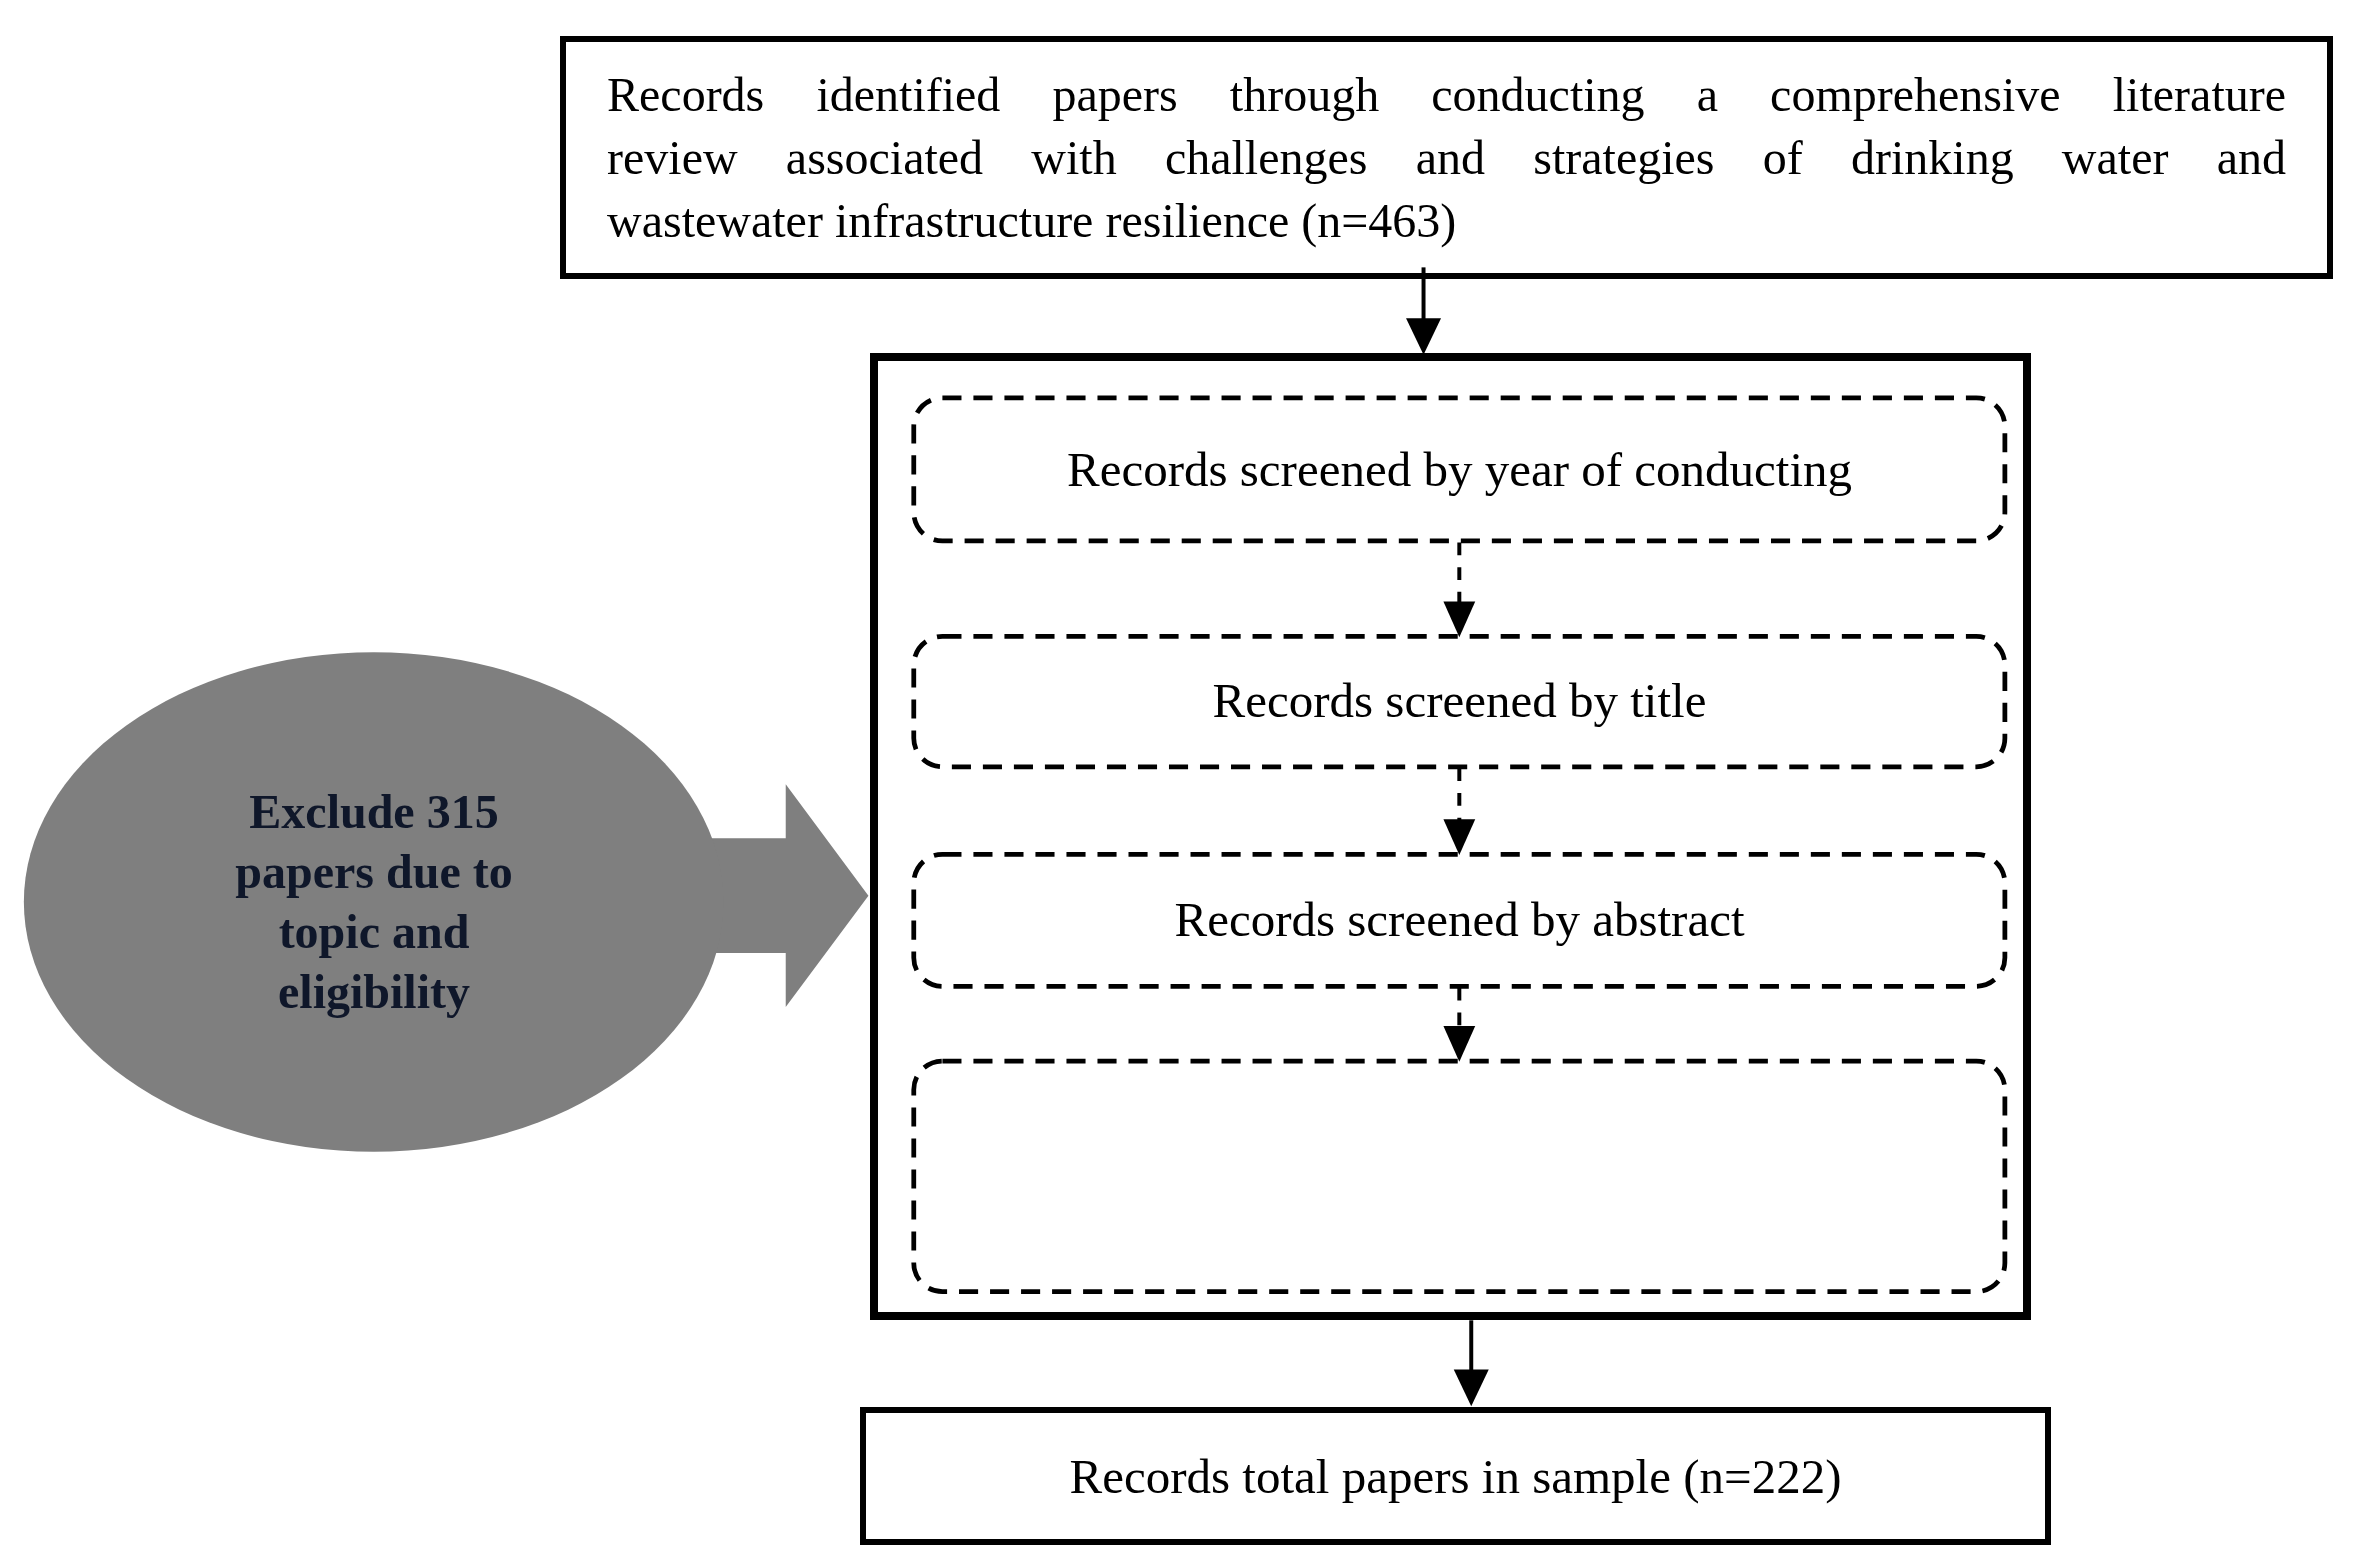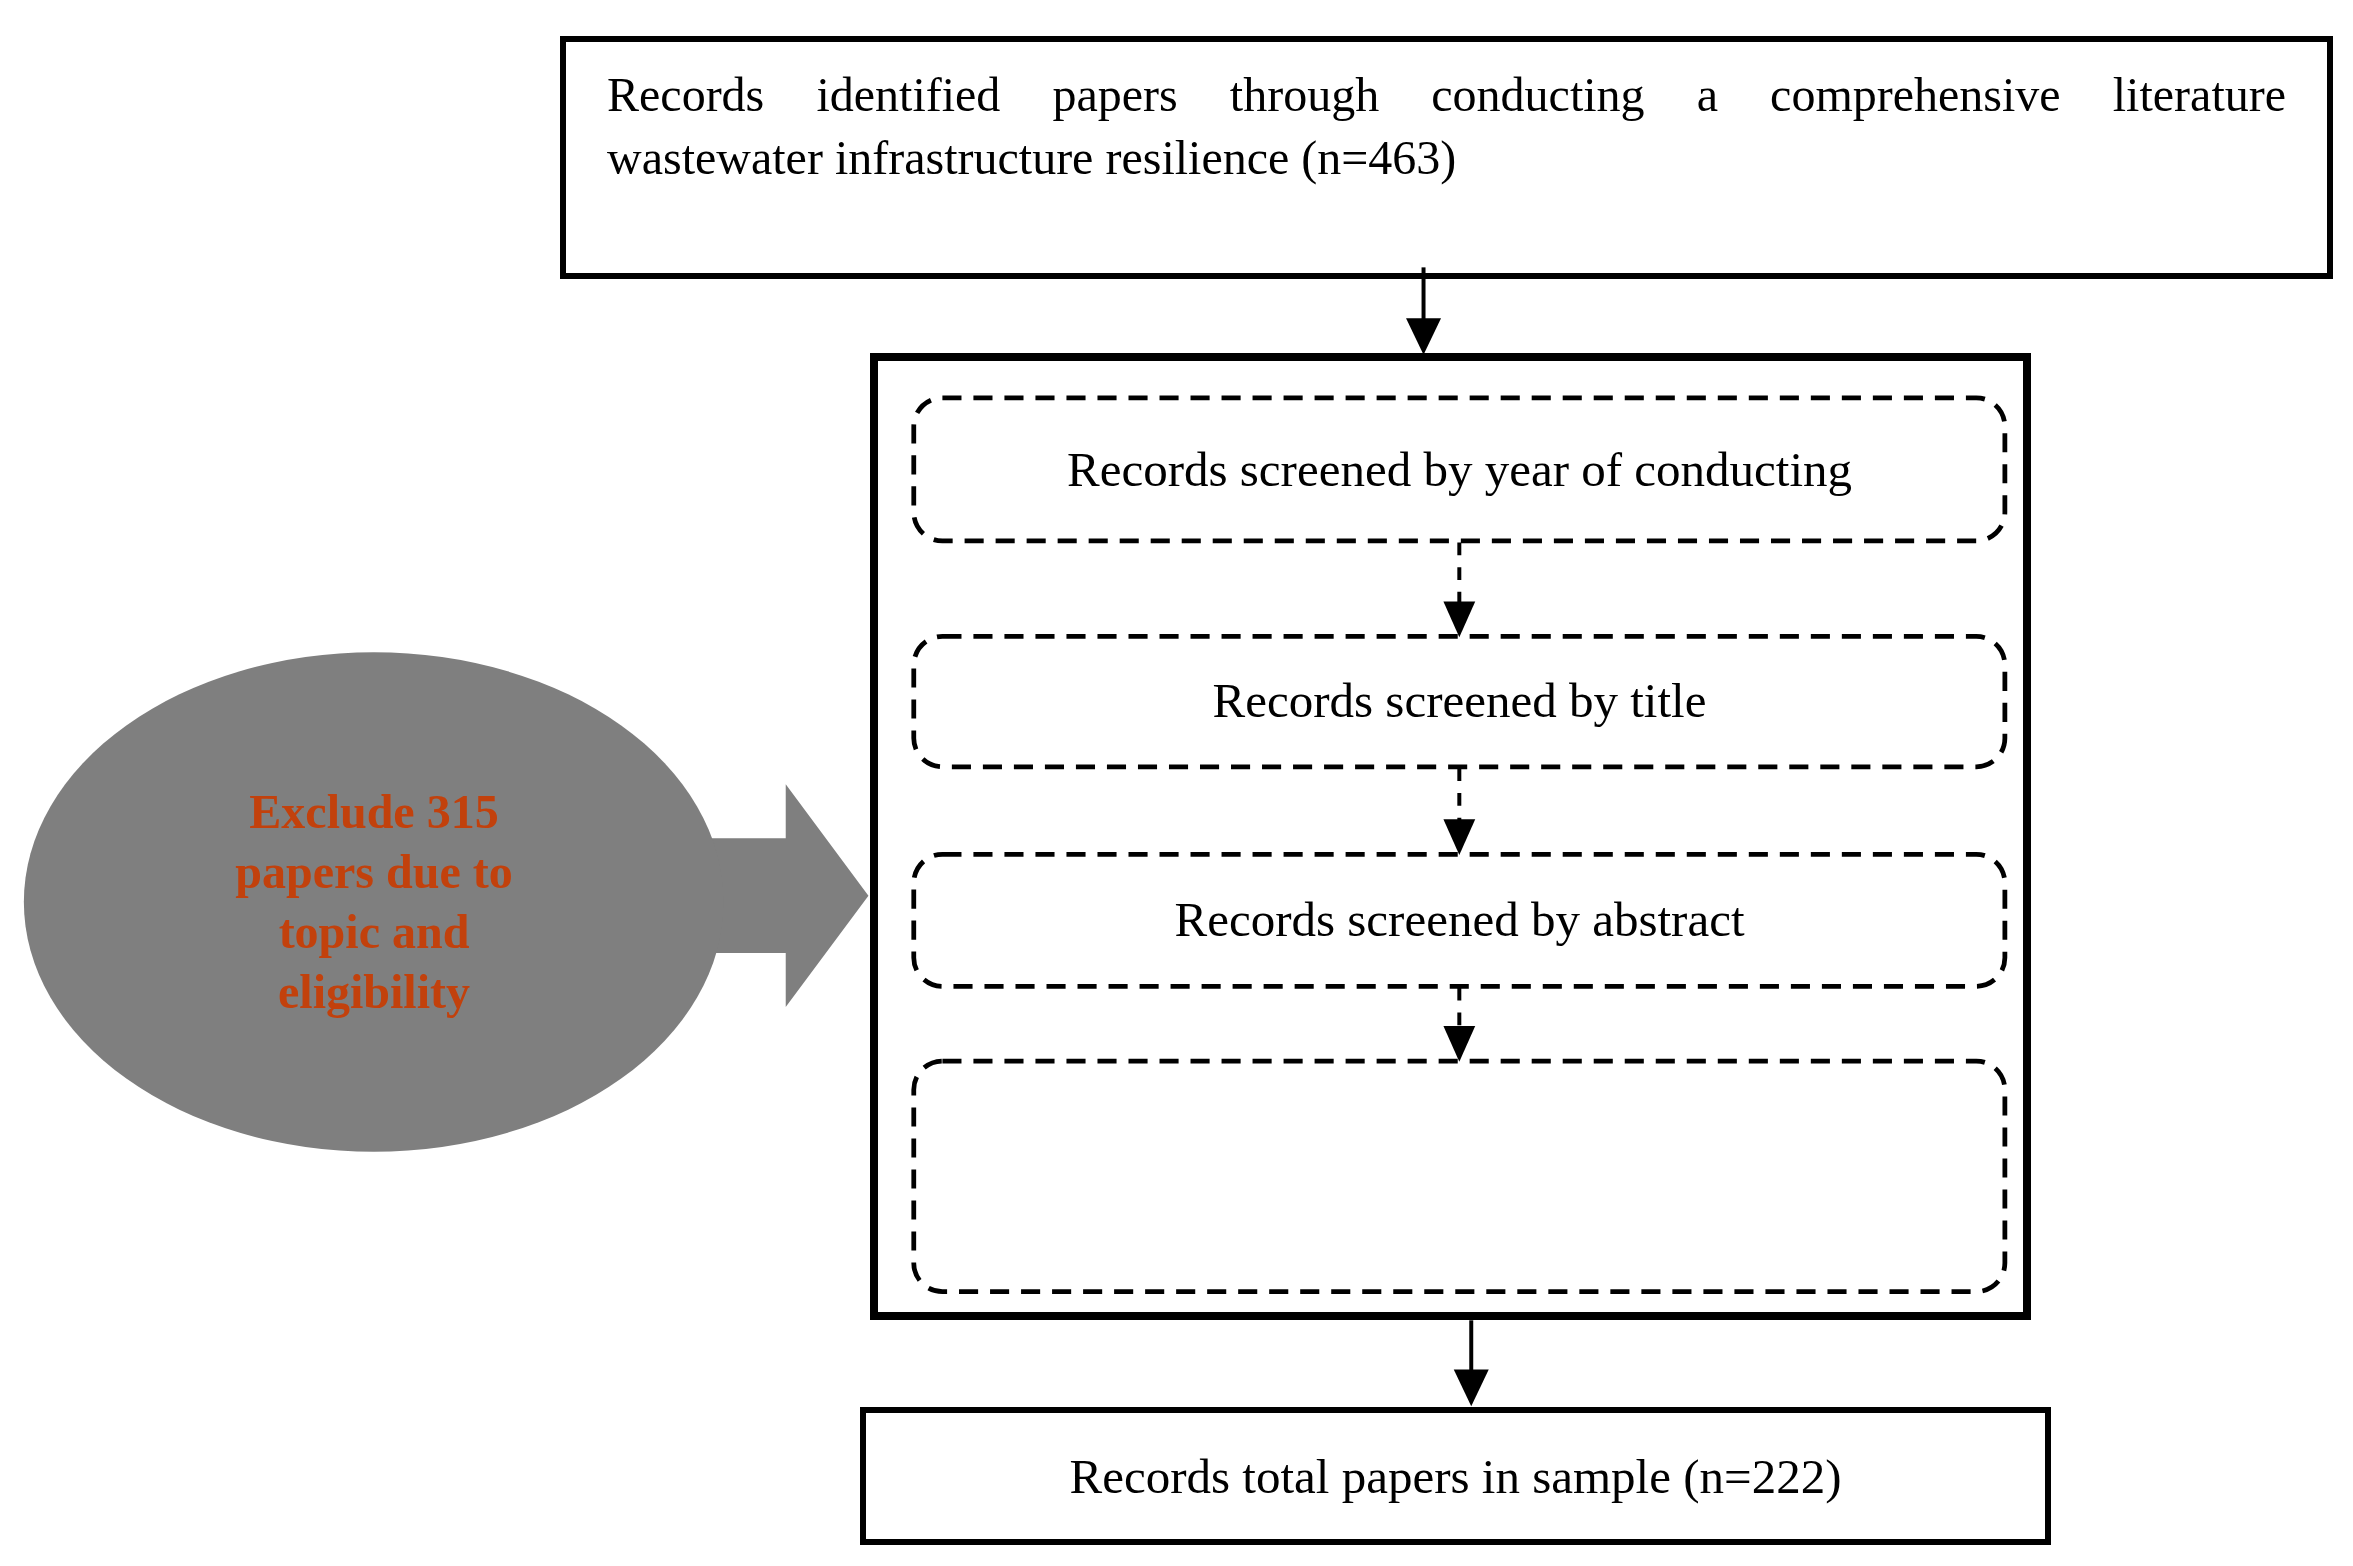--- a/index.html
+++ b/index.html
@@ -24,21 +24,21 @@
   #sl2{top:636px;height:130px;}
   #sl3{top:854px;height:132px;}
   #sl4{top:1061px;height:231px;}
   
   #result-box{left:860px;top:1407px;width:1191px;height:138px;border:6.4px solid #000;
               display:flex;align-items:center;justify-content:center;
               text-align:center;font-size:49px;}
   
   #excl-label{position:absolute;left:24px;top:652px;width:700px;height:499px;
               display:flex;align-items:center;justify-content:center;
-              text-align:center;color:#c2410c;font-weight:bold;
+              text-align:center;color:#0f172a;font-weight:bold;
               font-size:48px;line-height:60px;white-space:pre-line;}
 </style>
 </head>
 <body>
 
 <div id="canvas">
 
   <svg id="shape-layer" viewBox="0 0 2960 1970" xmlns="http://www.w3.org/2000/svg">
 
     <line x1="1790" y1="336" x2="1790" y2="404" stroke="#000" stroke-width="5"></line>
@@ -61,20 +61,21 @@
 
     <line x1="1835" y1="1242" x2="1835" y2="1292" stroke="#000" stroke-width="5" stroke-dasharray="16 15"></line>
     <polygon points="1815,1290 1855,1290 1835,1335" fill="#000"></polygon>
 
     <line x1="1850" y1="1660" x2="1850" y2="1726" stroke="#000" stroke-width="5"></line>
     <polygon points="1828,1722 1872,1722 1850,1768" fill="#000"></polygon>
   </svg>
 
   <div class="box" id="id-box">
     <div class="jline">Records identified papers through conducting a comprehensive literature</div>
+    <div class="jline">review associated with challenges and strategies of drinking water and</div>
     <div class="lline">wastewater infrastructure resilience (n=463)</div>
   </div>
 
   <div class="box" id="screen-box"></div>
 
   <div class="step-label" id="sl1">Records screened by year of conducting</div>
   <div class="step-label" id="sl2">Records screened by title</div>
   <div class="step-label" id="sl3">Records screened by abstract</div>
 
   <div id="excl-label">Exclude 315

